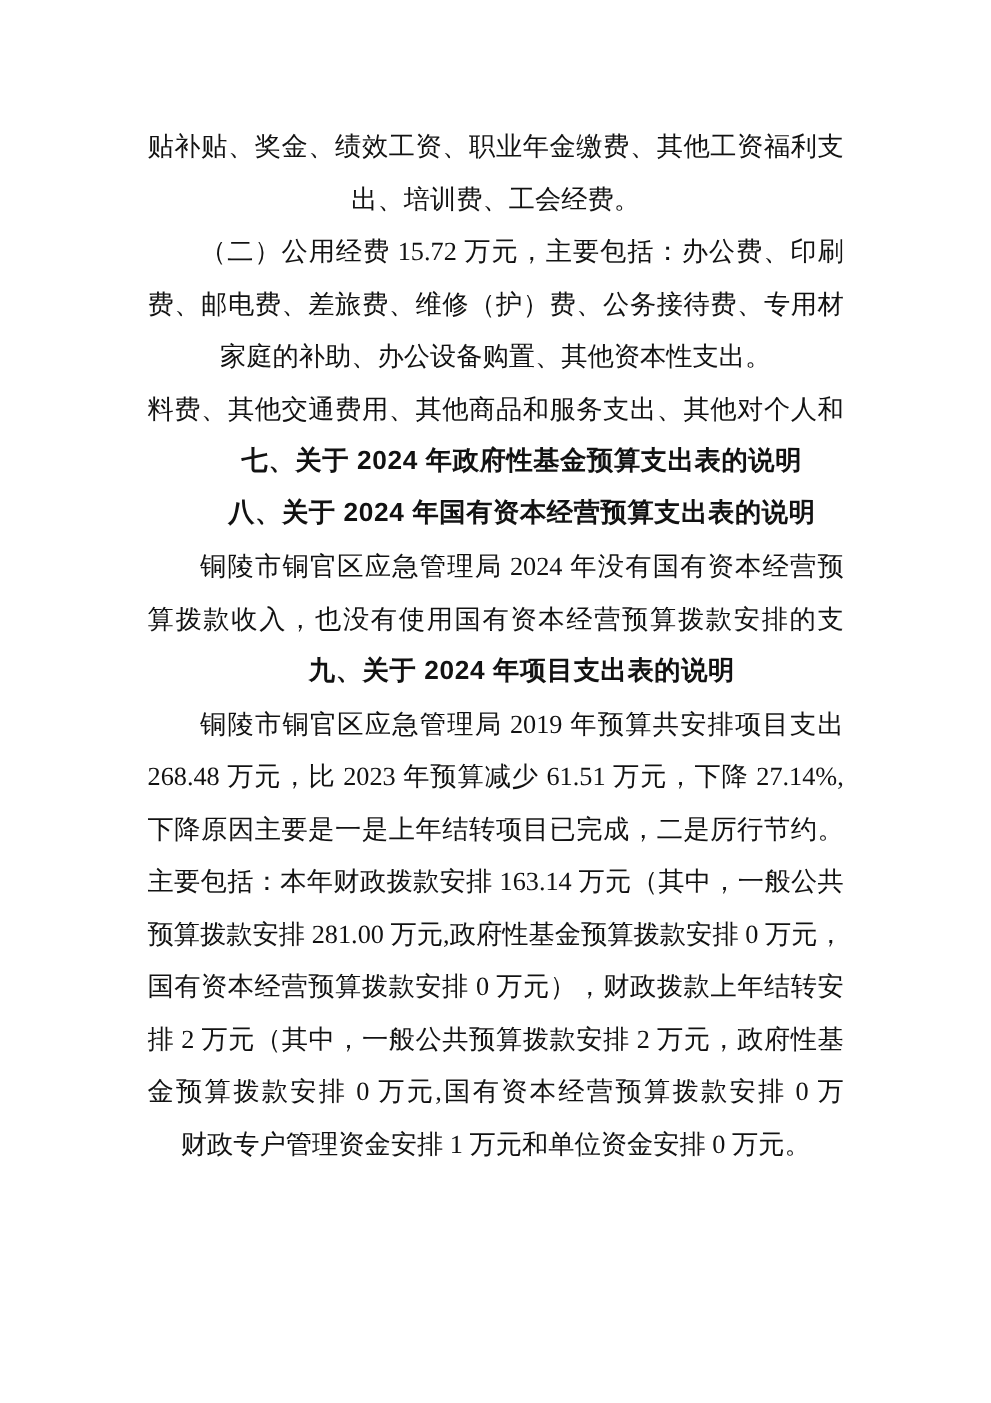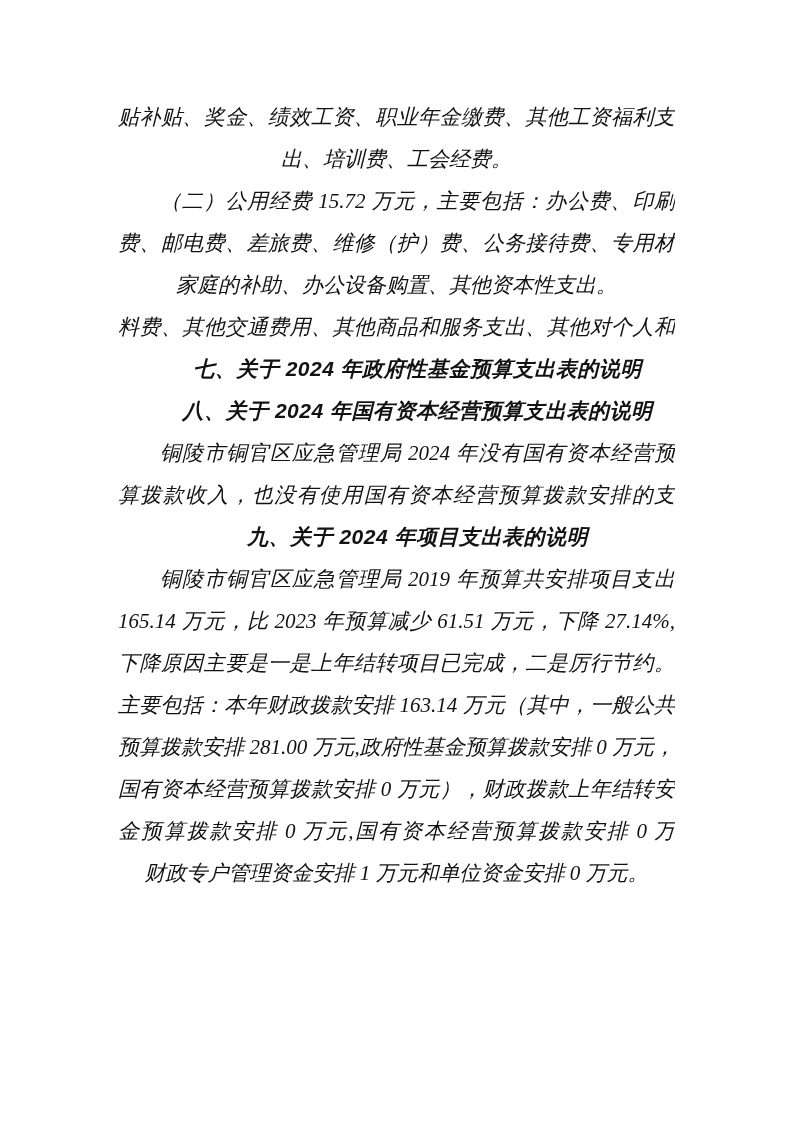--- a/index.html
+++ b/index.html
@@ -5,21 +5,20 @@
   * { margin: 0; padding: 0; box-sizing: border-box; }
   html, body { background: #ffffff; }
   .page {
     position: relative;
     width: 793px;
     height: 1122px;
     background: #ffffff;
     overflow: hidden;
     font-family: "Liberation Serif", "DejaVu Serif", serif;
     color: #121212;
-    font-style: italic;
   }
   .content {
     position: absolute;
     left: 118px;
     top: 96px;
     width: 557px;
   }
   .line {
     font-size: 21px;
     line-height: 42px;
@@ -69,23 +68,24 @@
 
     <div class="para">
       <div class="line just indent">铜陵市铜官区应急管理局 2024 年没有国有资本经营预</div>
       <div class="line just">算拨款收入，也没有使用国有资本经营预算拨款安排的支出。</div>
     </div>
 
     <div class="line heading">九、关于 2024 年项目支出表的说明</div>
 
     <div class="para">
       <div class="line just indent">铜陵市铜官区应急管理局 2019 年预算共安排项目支出</div>
-      <div class="line just">165.14 万元，比 2023 年预算减少 61.51 万元，下降 27.14%,</div>
+      <div class="line just">268.48 万元，比 2023 年预算减少 61.51 万元，下降 27.14%,</div>
       <div class="line just">下降原因主要是一是上年结转项目已完成，二是厉行节约。</div>
       <div class="line just">主要包括：本年财政拨款安排 163.14 万元（其中，一般公共</div>
       <div class="line just">预算拨款安排 281.00 万元,政府性基金预算拨款安排 0 万元，</div>
       <div class="line just">国有资本经营预算拨款安排 0 万元），财政拨款上年结转安</div>
+      <div class="line just">排 2 万元（其中，一般公共预算拨款安排 2 万元，政府性基</div>
       <div class="line just">金预算拨款安排 0 万元,国有资本经营预算拨款安排 0 万元）、</div>
       <div class="line">财政专户管理资金安排 1 万元和单位资金安排 0 万元。</div>
     </div>
 
   </div>
 </div>
 
 </body></html>

